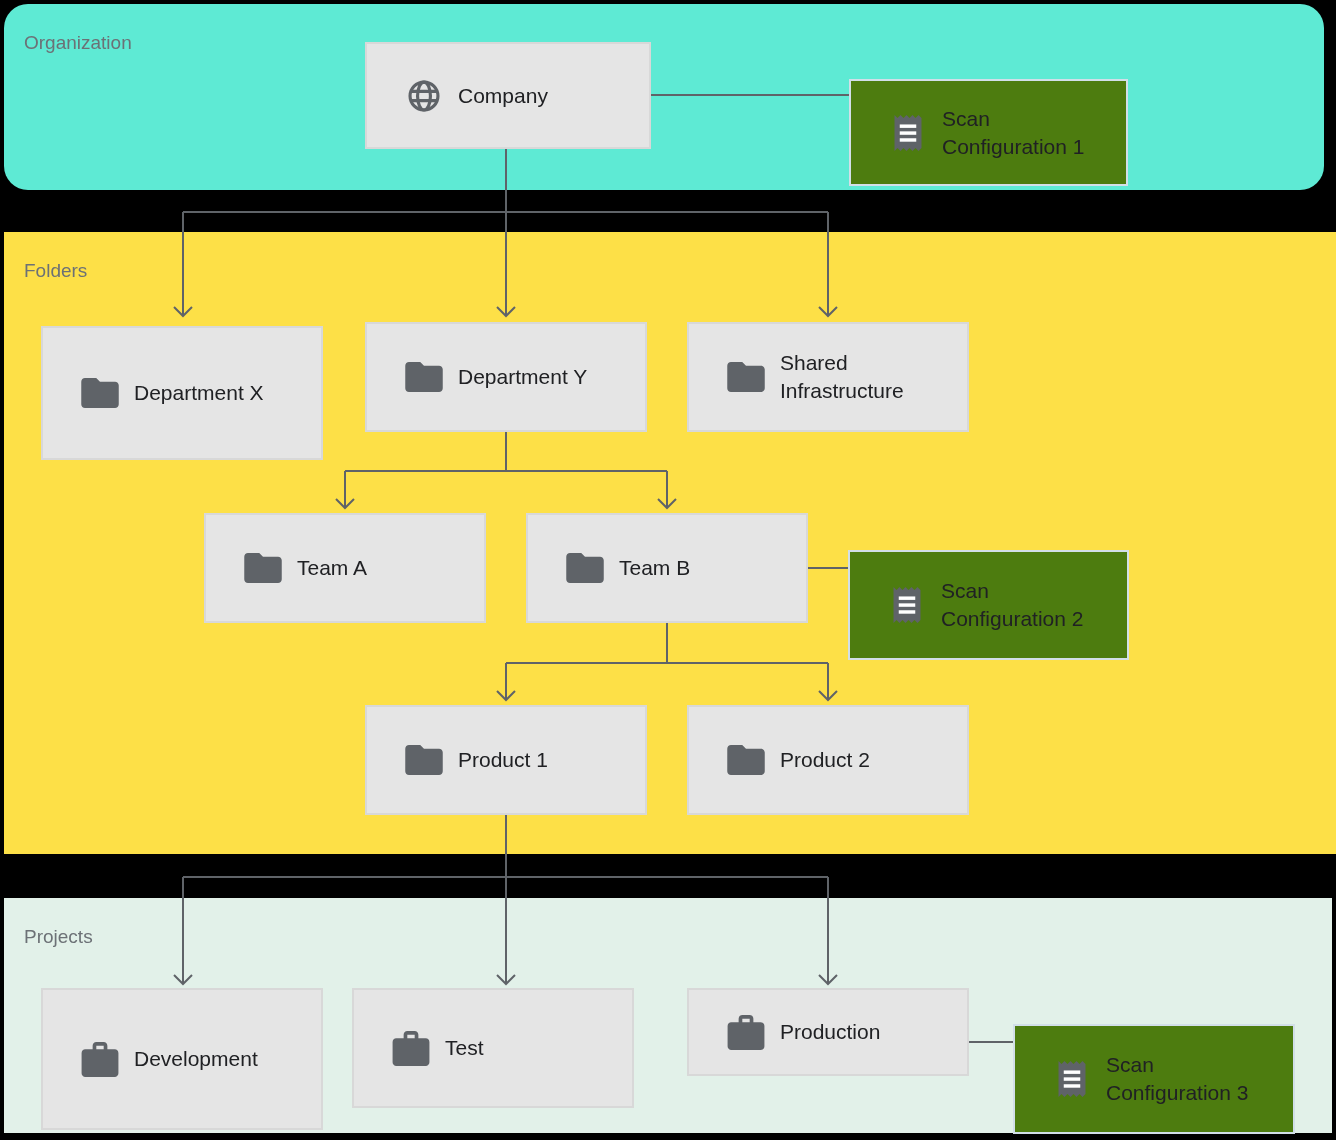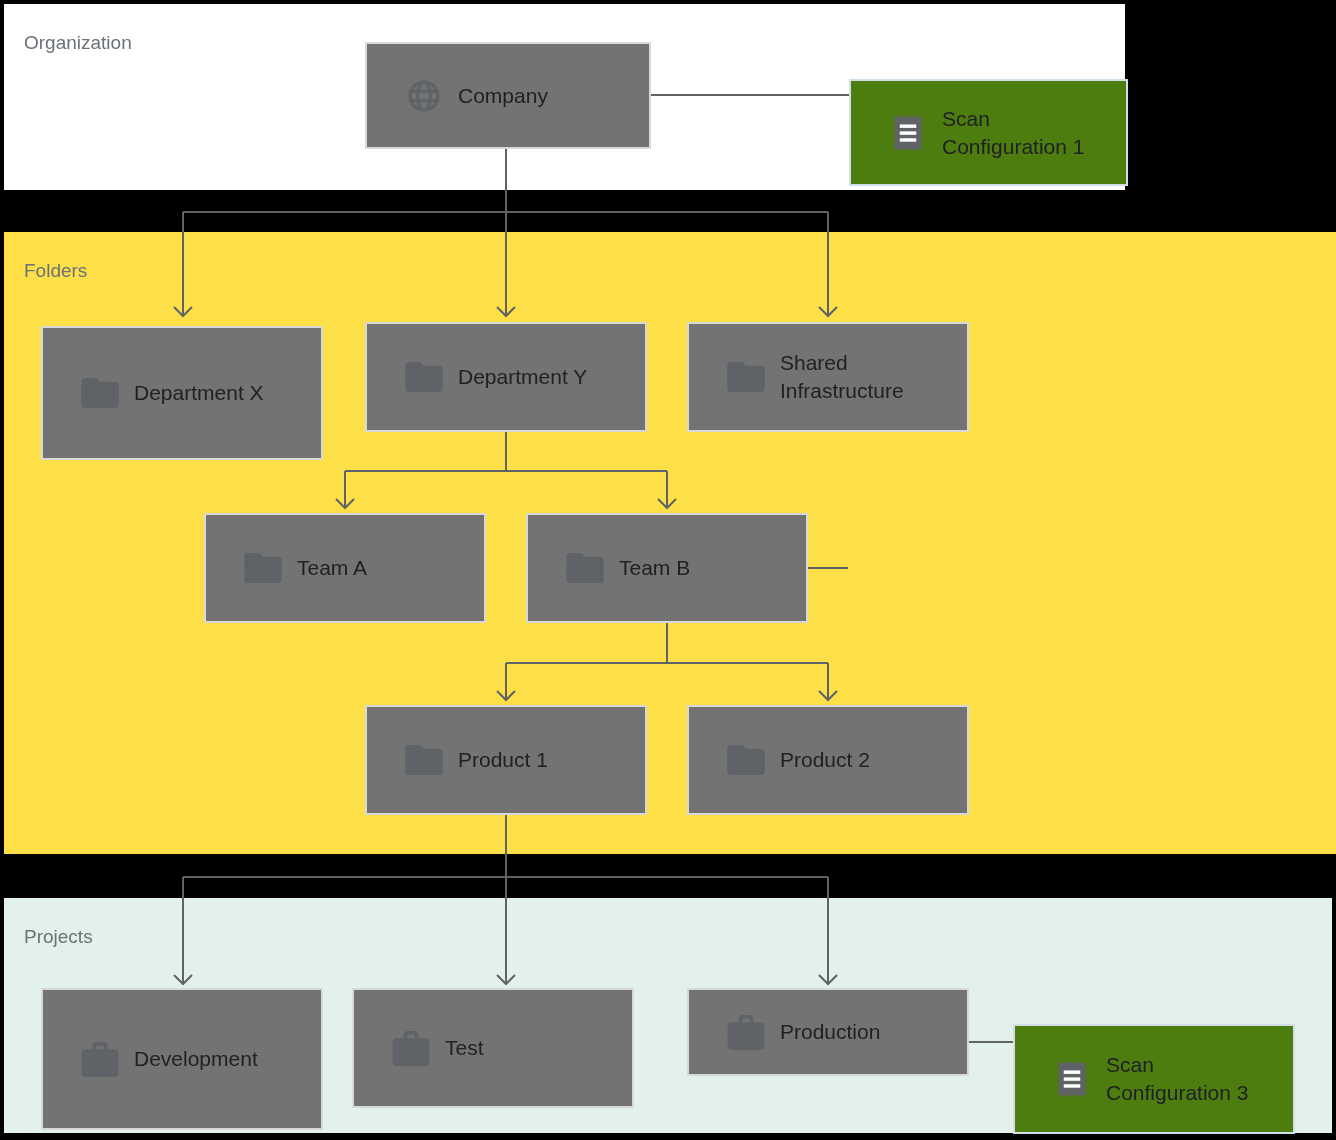--- a/index.html
+++ b/index.html
@@ -5,31 +5,31 @@
   html,body{margin:0;padding:0;}
   body{
     width:1336px;height:1140px;
     background:#000;
     position:relative;
     font-family:"Liberation Sans","DejaVu Sans",sans-serif;
     overflow:hidden;
   }
   .canvas{position:absolute;left:0;top:0;width:1336px;height:1140px;}
   .band{position:absolute;}
-  .band-org{left:4px;top:4px;width:1121px;height:186px;background:#ffffff;}
+  .band-org{left:4px;top:4px;width:1320px;height:186px;background:#5eead4;border-radius:24px;}
   .band-folders{left:4px;top:232px;width:1332px;height:622px;background:#fde047;}
   .band-projects{left:4px;top:898px;width:1328px;height:235px;background:#e2f1e9;}
   .band-label{
     position:absolute;left:20px;top:28px;
     font-size:19px;line-height:22px;color:#6c7176;
   }
   .wires{position:absolute;left:0;top:0;z-index:2;pointer-events:none;}
   .node{
     position:absolute;z-index:3;
-    background:#737373;border:2px solid #d8d8d8;
+    background:#e5e5e5;border:2px solid #d8d8d8;
     box-sizing:border-box;
     display:flex;align-items:center;
     padding-left:37px;
   }
   .node.scan{background:#4d7c0f;border-color:#d2dfe8;margin-top:37px;}
   .ic{
     width:40px;display:flex;align-items:center;justify-content:center;
     flex:0 0 40px;
   }
   .lbl{
@@ -154,71 +154,82 @@
 
   <div class="node" style="left:526px;top:513px;width:282px;height:110px">
     <span class="ic">
       <svg width="38" height="30" viewBox="2 4 20 16">
           <path fill="#5f6368" d="M10 4H4c-1.1 0-1.99.9-1.99 2L2 18c0 1.1.9 2 2 2h16c1.1 0 2-.9 2-2V8c0-1.1-.9-2-2-2h-8l-2-2z"></path>
         </svg>
     </span>
     <span class="lbl">Team B</span>
   </div>
 
-
-  <div class="node" style="left:365px;top:705px;width:282px;height:110px">
-    <span class="ic">
-      <svg width="38" height="30" viewBox="2 4 20 16">
-          <path fill="#5f6368" d="M10 4H4c-1.1 0-1.99.9-1.99 2L2 18c0 1.1.9 2 2 2h16c1.1 0 2-.9 2-2V8c0-1.1-.9-2-2-2h-8l-2-2z"></path>
-        </svg>
-    </span>
-    <span class="lbl">Product 1</span>
-  </div>
-
-  <div class="node" style="left:687px;top:705px;width:282px;height:110px">
-    <span class="ic">
-      <svg width="38" height="30" viewBox="2 4 20 16">
-          <path fill="#5f6368" d="M10 4H4c-1.1 0-1.99.9-1.99 2L2 18c0 1.1.9 2 2 2h16c1.1 0 2-.9 2-2V8c0-1.1-.9-2-2-2h-8l-2-2z"></path>
-        </svg>
-    </span>
-    <span class="lbl">Product 2</span>
-  </div>
-
-  <div class="node" style="left:41px;top:988px;width:282px;height:142px">
-    <span class="ic">
-      <svg width="38" height="35" viewBox="2 2 20 19">
-          <path fill="#5f6368" d="M20 6h-4V4c0-1.11-.89-2-2-2h-4c-1.11 0-2 .89-2 2v2H4c-1.11 0-1.99.89-1.99 2L2 19c0 1.11.89 2 2 2h16c1.11 0 2-.89 2-2V8c0-1.11-.89-2-2-2zm-6 0h-4V4h4v2z"></path>
-        </svg>
-    </span>
-    <span class="lbl">Development</span>
-  </div>
-
-  <div class="node" style="left:352px;top:988px;width:282px;height:120px">
-    <span class="ic">
-      <svg width="38" height="35" viewBox="2 2 20 19">
-          <path fill="#5f6368" d="M20 6h-4V4c0-1.11-.89-2-2-2h-4c-1.11 0-2 .89-2 2v2H4c-1.11 0-1.99.89-1.99 2L2 19c0 1.11.89 2 2 2h16c1.11 0 2-.89 2-2V8c0-1.11-.89-2-2-2zm-6 0h-4V4h4v2z"></path>
-        </svg>
-    </span>
-    <span class="lbl">Test</span>
-  </div>
-
-  <div class="node" style="left:687px;top:988px;width:282px;height:88px">
-    <span class="ic">
-      <svg width="38" height="35" viewBox="2 2 20 19">
-          <path fill="#5f6368" d="M20 6h-4V4c0-1.11-.89-2-2-2h-4c-1.11 0-2 .89-2 2v2H4c-1.11 0-1.99.89-1.99 2L2 19c0 1.11.89 2 2 2h16c1.11 0 2-.89 2-2V8c0-1.11-.89-2-2-2zm-6 0h-4V4h4v2z"></path>
-        </svg>
-    </span>
-    <span class="lbl">Production</span>
-  </div>
-
-  <div class="node scan" style="left:1013px;top:987px;width:282px;height:110px">
+  <div class="node scan" style="left:848px;top:513px;width:281px;height:110px">
     <span class="ic">
       <svg width="36" height="42" viewBox="0 0 24 28">
         <path fill="#5f6368" d="M3 2 L5 4 L7 2 L9 4 L11 2 L13 4 L15 2 L17 4 L19 2 L21 4 L21 24 L19 26 L17 24 L15 26 L13 24 L11 26 L9 24 L7 26 L5 24 L3 26 Z"></path>
         <rect x="6.5" y="8.3" width="11" height="2.3" fill="#ffffff"></rect>
         <rect x="6.5" y="12.9" width="11" height="2.3" fill="#ffffff"></rect>
         <rect x="6.5" y="17.5" width="11" height="2.3" fill="#ffffff"></rect>
       </svg>
     </span>
+    <span class="lbl">Scan Configuration 2</span>
+  </div>
+
+  <div class="node" style="left:365px;top:705px;width:282px;height:110px">
+    <span class="ic">
+      <svg width="38" height="30" viewBox="2 4 20 16">
+          <path fill="#5f6368" d="M10 4H4c-1.1 0-1.99.9-1.99 2L2 18c0 1.1.9 2 2 2h16c1.1 0 2-.9 2-2V8c0-1.1-.9-2-2-2h-8l-2-2z"></path>
+        </svg>
+    </span>
+    <span class="lbl">Product 1</span>
+  </div>
+
+  <div class="node" style="left:687px;top:705px;width:282px;height:110px">
+    <span class="ic">
+      <svg width="38" height="30" viewBox="2 4 20 16">
+          <path fill="#5f6368" d="M10 4H4c-1.1 0-1.99.9-1.99 2L2 18c0 1.1.9 2 2 2h16c1.1 0 2-.9 2-2V8c0-1.1-.9-2-2-2h-8l-2-2z"></path>
+        </svg>
+    </span>
+    <span class="lbl">Product 2</span>
+  </div>
+
+  <div class="node" style="left:41px;top:988px;width:282px;height:142px">
+    <span class="ic">
+      <svg width="38" height="35" viewBox="2 2 20 19">
+          <path fill="#5f6368" d="M20 6h-4V4c0-1.11-.89-2-2-2h-4c-1.11 0-2 .89-2 2v2H4c-1.11 0-1.99.89-1.99 2L2 19c0 1.11.89 2 2 2h16c1.11 0 2-.89 2-2V8c0-1.11-.89-2-2-2zm-6 0h-4V4h4v2z"></path>
+        </svg>
+    </span>
+    <span class="lbl">Development</span>
+  </div>
+
+  <div class="node" style="left:352px;top:988px;width:282px;height:120px">
+    <span class="ic">
+      <svg width="38" height="35" viewBox="2 2 20 19">
+          <path fill="#5f6368" d="M20 6h-4V4c0-1.11-.89-2-2-2h-4c-1.11 0-2 .89-2 2v2H4c-1.11 0-1.99.89-1.99 2L2 19c0 1.11.89 2 2 2h16c1.11 0 2-.89 2-2V8c0-1.11-.89-2-2-2zm-6 0h-4V4h4v2z"></path>
+        </svg>
+    </span>
+    <span class="lbl">Test</span>
+  </div>
+
+  <div class="node" style="left:687px;top:988px;width:282px;height:88px">
+    <span class="ic">
+      <svg width="38" height="35" viewBox="2 2 20 19">
+          <path fill="#5f6368" d="M20 6h-4V4c0-1.11-.89-2-2-2h-4c-1.11 0-2 .89-2 2v2H4c-1.11 0-1.99.89-1.99 2L2 19c0 1.11.89 2 2 2h16c1.11 0 2-.89 2-2V8c0-1.11-.89-2-2-2zm-6 0h-4V4h4v2z"></path>
+        </svg>
+    </span>
+    <span class="lbl">Production</span>
+  </div>
+
+  <div class="node scan" style="left:1013px;top:987px;width:282px;height:110px">
+    <span class="ic">
+      <svg width="36" height="42" viewBox="0 0 24 28">
+        <path fill="#5f6368" d="M3 2 L5 4 L7 2 L9 4 L11 2 L13 4 L15 2 L17 4 L19 2 L21 4 L21 24 L19 26 L17 24 L15 26 L13 24 L11 26 L9 24 L7 26 L5 24 L3 26 Z"></path>
+        <rect x="6.5" y="8.3" width="11" height="2.3" fill="#ffffff"></rect>
+        <rect x="6.5" y="12.9" width="11" height="2.3" fill="#ffffff"></rect>
+        <rect x="6.5" y="17.5" width="11" height="2.3" fill="#ffffff"></rect>
+      </svg>
+    </span>
     <span class="lbl">Scan Configuration 3</span>
   </div>
 
 </div>
 
 </body></html>

